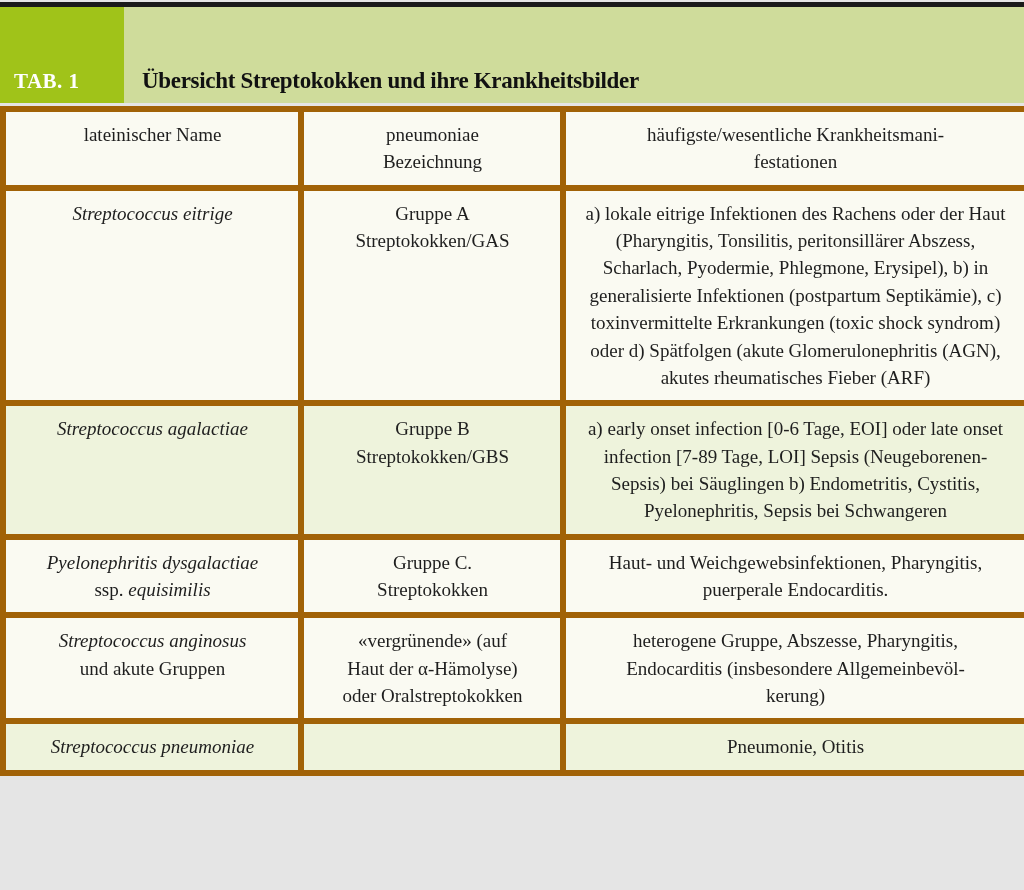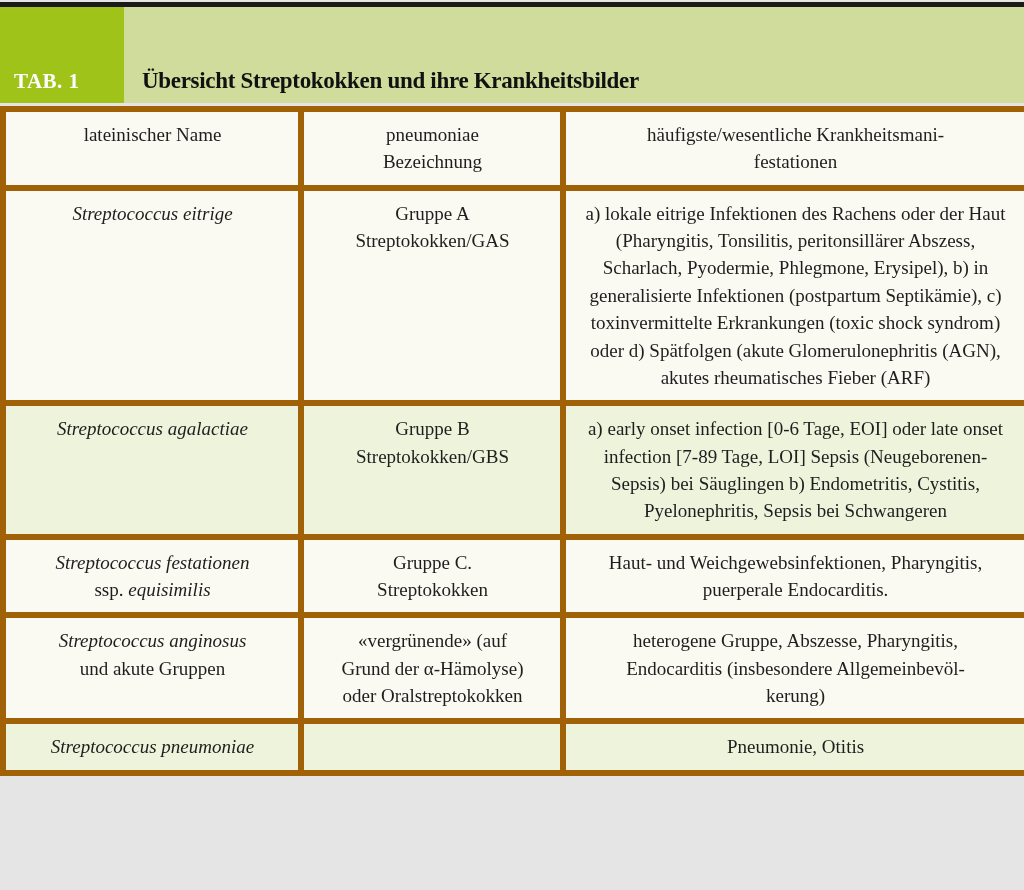--- a/index.html
+++ b/index.html
@@ -124,31 +124,31 @@
 Streptokokken/GAS</td>
       <td>a) lokale eitrige Infektionen des Rachens oder der Haut (Pharyngitis, Tonsilitis, peritonsillärer Abszess, Scharlach, Pyodermie, Phlegmone, Erysipel), b) in generalisierte Infektionen (postpartum Septikämie), c) toxinvermittelte Erkrankungen (toxic shock syndrom) oder d) Spätfolgen (akute Glomerulonephritis (AGN), akutes rheumatisches Fieber (ARF)</td>
     </tr>
         <tr class="shade">
       <td><span class="it">Streptococcus agalactiae</span></td>
       <td>Gruppe B
 Streptokokken/GBS</td>
       <td>a) early onset infection [0-6 Tage, EOI] oder late onset infection [7-89 Tage, LOI] Sepsis (Neugeborenen-Sepsis) bei Säuglingen b) Endometritis, Cystitis, Pyelonephritis, Sepsis bei Schwangeren</td>
     </tr>
         <tr>
-      <td><span class="it">Streptococcus festationen
+      <td><span class="it">Pyelonephritis dysgalactiae
 </span><span>ssp. </span><span class="it">equisimilis</span></td>
       <td>Gruppe C.
 Streptokokken</td>
       <td>Haut- und Weichgewebsinfektionen, Pharyngitis, puerperale Endocarditis.</td>
     </tr>
         <tr>
       <td><span class="it">Streptococcus anginosus
 </span><span>und akute Gruppen</span></td>
       <td>«vergrünende» (auf
-Grund der α-Hämolyse)
+Haut der α-Hämolyse)
 oder Oralstreptokokken</td>
       <td>heterogene Gruppe, Abszesse, Pharyngitis,
 Endocarditis (insbesondere Allgemeinbevöl-
 kerung)</td>
     </tr>
         <tr class="shade">
       <td><span class="it">Streptococcus pneumoniae</span></td>
       <td></td>
       <td>Pneumonie, Otitis</td>
     </tr>

